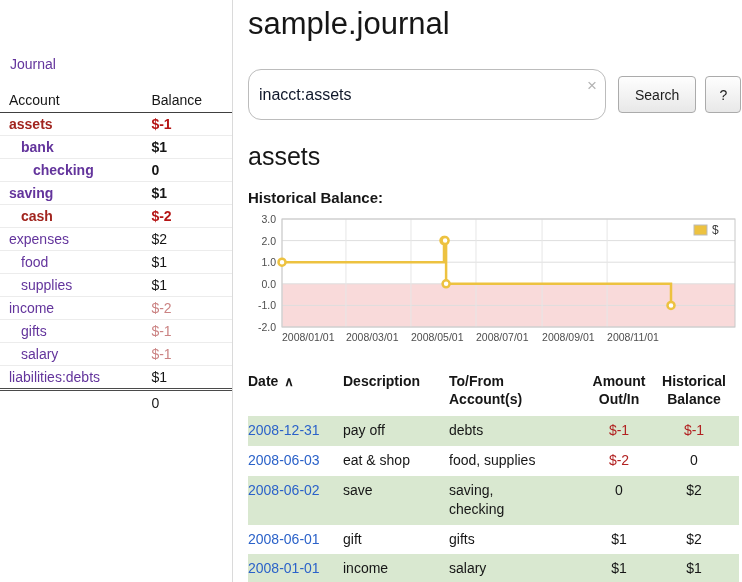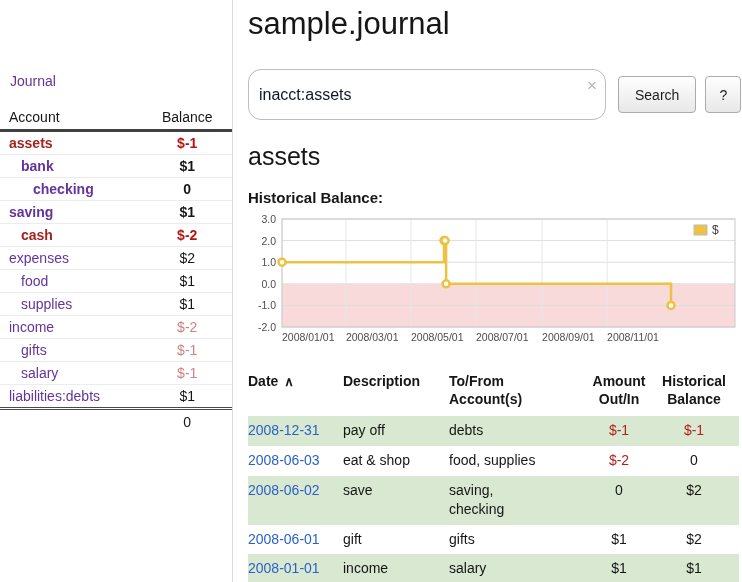--- a/index.html
+++ b/index.html
@@ -9,24 +9,24 @@
   *{box-sizing:border-box}
   html,body{margin:0;padding:0}
   body{width:742px;height:582px;overflow:hidden;font-family:"Liberation Sans",sans-serif;
        background:#fff;color:#161616;font-size:14px}
   .page{display:flex;width:742px;height:582px}
 
   
   .sidebar{flex:0 0 233px;width:233px;border-right:1px solid #dadada;padding-top:10px}
   .sidebar a{color:var(--purple);text-decoration:none;cursor:pointer}
   .app-title{padding:0 10px;font-size:15px}
-  .journal{margin-top:63px;padding:0 10px;font-size:14px}
+  .journal{margin-top:46px;padding:0 10px;font-size:14px}
   table.accts{width:100%;border-collapse:collapse;margin-top:16px;font-size:14px}
-  table.accts th{font-weight:400;text-align:left;padding:4px 9px;border-bottom:3px solid #404040}
-  table.accts .r{text-align:center}
+  table.accts th{font-weight:400;text-align:left;padding:4px 9px;border-bottom:1px solid #404040}
+  table.accts .r{text-align:left}
   table.accts td{padding:3px 9px;border-bottom:1px solid #ececec}
   table.accts tr.b td, table.accts tr.b a{font-weight:bold}
   .name-neg{color:var(--neg-strong) !important}
   .bal-neg{color:#b51414}
   .bal-neg-dim{color:var(--neg-dim)}
   table.accts tr.total td{border-top:3px double #4a4a4a;border-bottom:none;padding:4px 9px}
 
   
   .main{flex:1;padding:6px 0 0 15px}
   h1{margin:0;font-size:31px;font-weight:400}

